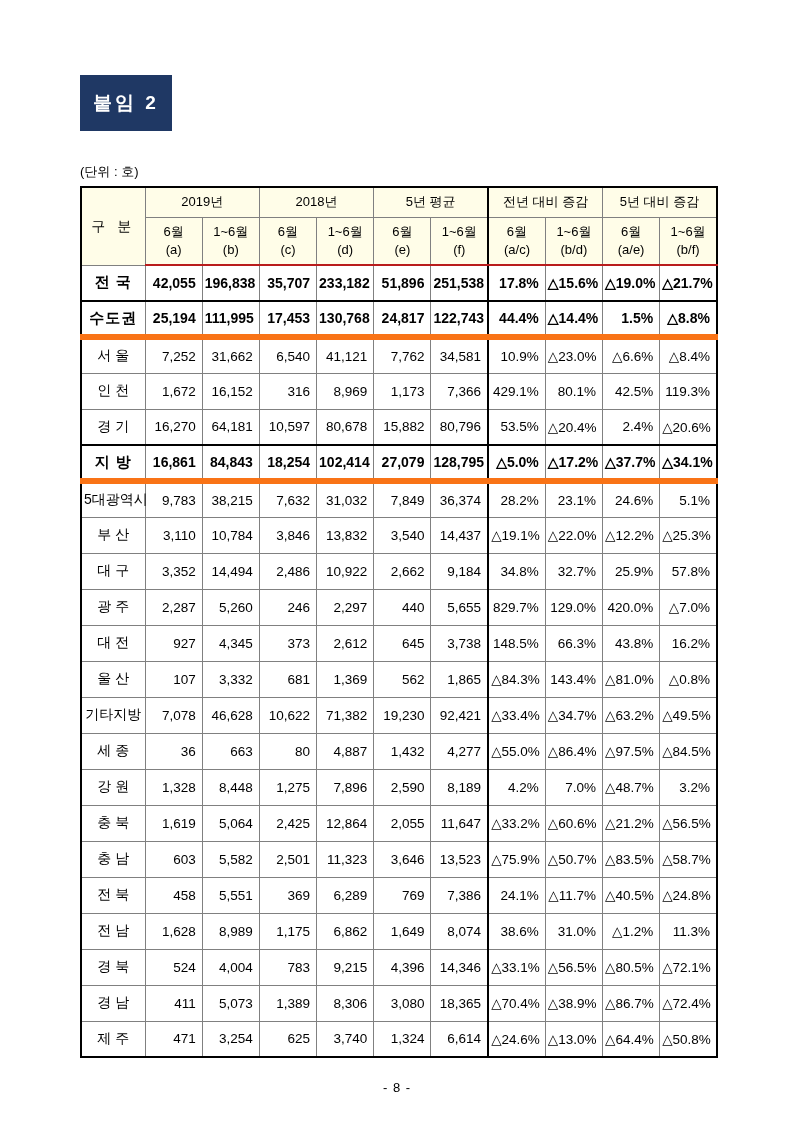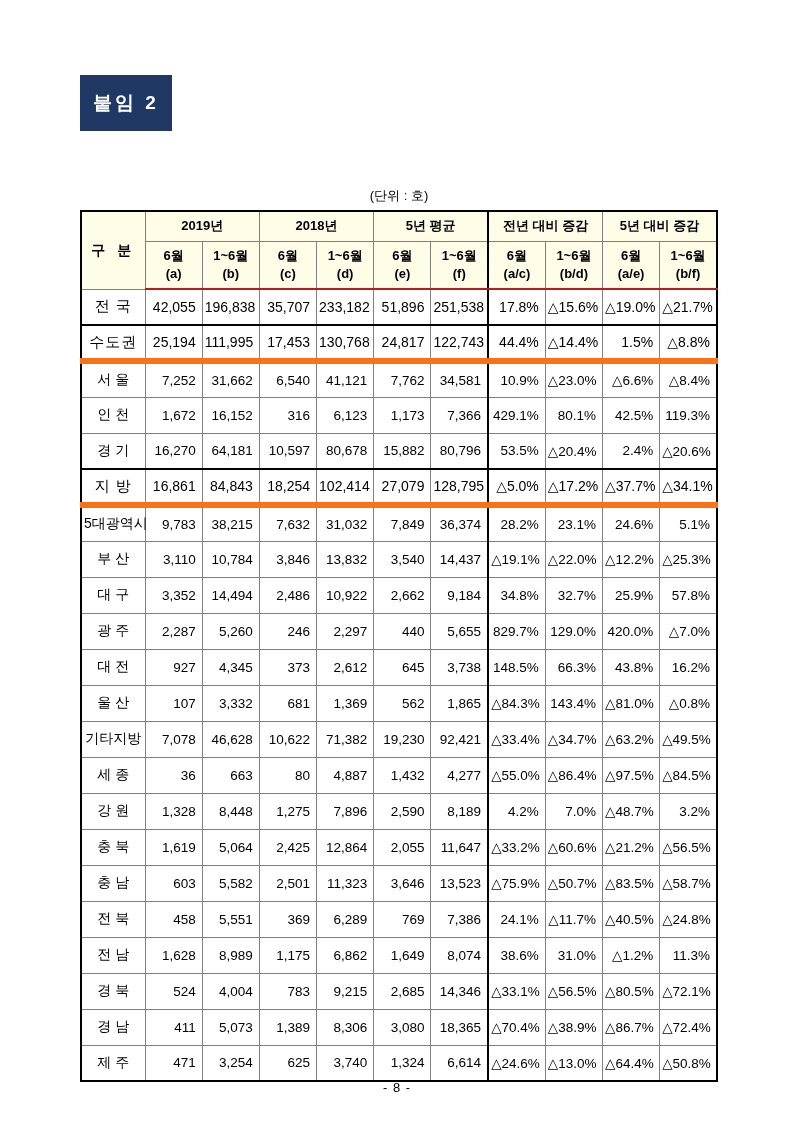--- a/index.html
+++ b/index.html
@@ -29,57 +29,57 @@
   .title-box {
     flex:1;
     border:2px solid #000;
     display:flex; align-items:center;
     padding-left:14px;
     background:#fff;
   }
   .title-main { font-weight:bold; font-size:18px; letter-spacing:1px; }
   .title-suffix { font-weight:bold; font-size:15px; }
   .unit-note {
-    text-align:center;
+    text-align:left;
     font-size:13px;
-    margin-top:56px;
+    margin-top:32px;
     margin-bottom:5px;
   }
   table {
     width:100%;
     border-collapse:collapse;
     border:2px solid #000;
     table-layout:fixed;
   }
   col.label-col { width:64px; }
   th, td { border:1px solid #808080; }
   thead th {
     background:#FFFDE8;
-    font-weight:bold;
+    font-weight:normal;
     font-size:13px;
     text-align:center;
     padding:4px 0;
     line-height:1.35;
   }
   thead tr:first-child th { height:30px; }
   thead tr:last-child th { height:48px; border-bottom:2px solid #b91c1c; }
   th.corner { font-size:14px; letter-spacing:4px; }
   tbody td {
     height:36px;
     font-size:13.5px;
     text-align:right;
     padding:0 6px 0 2px;
     white-space:nowrap;
   }
   tbody td.row-label {
     text-align:center;
     padding:0 2px;
     font-size:14px;
   }
-  tr.bold-row td { font-weight:normal; font-size:14px; }
+  tr.bold-row td { font-weight:bold; font-size:14px; }
   tr.bold-row td.row-label { font-size:15px; letter-spacing:1px; }
   tr.boxed-row td { border-top:2px solid #000; border-bottom:6px solid #f97316; }
   .sep-left { border-left:2px solid #000 !important; }
   .page-number {
     position:absolute;
     left:0; right:0; bottom:28px;
     text-align:center;
     font-size:13px;
     letter-spacing:1px;
   }
@@ -169,21 +169,21 @@
           <td class="sep-left">10.9%</td>
           <td>△23.0%</td>
           <td>△6.6%</td>
           <td>△8.4%</td>
         </tr>
         <tr>
           <td class="row-label">인 천</td>
           <td>1,672</td>
           <td>16,152</td>
           <td>316</td>
-          <td>6,123</td>
+          <td>8,969</td>
           <td>1,173</td>
           <td>7,366</td>
           <td class="sep-left">429.1%</td>
           <td>80.1%</td>
           <td>42.5%</td>
           <td>119.3%</td>
         </tr>
         <tr>
           <td class="row-label">경 기</td>
           <td>16,270</td>
@@ -378,21 +378,21 @@
           <td>31.0%</td>
           <td>△1.2%</td>
           <td>11.3%</td>
         </tr>
         <tr>
           <td class="row-label">경 북</td>
           <td>524</td>
           <td>4,004</td>
           <td>783</td>
           <td>9,215</td>
-          <td>2,685</td>
+          <td>4,396</td>
           <td>14,346</td>
           <td class="sep-left">△33.1%</td>
           <td>△56.5%</td>
           <td>△80.5%</td>
           <td>△72.1%</td>
         </tr>
         <tr>
           <td class="row-label">경 남</td>
           <td>411</td>
           <td>5,073</td>

